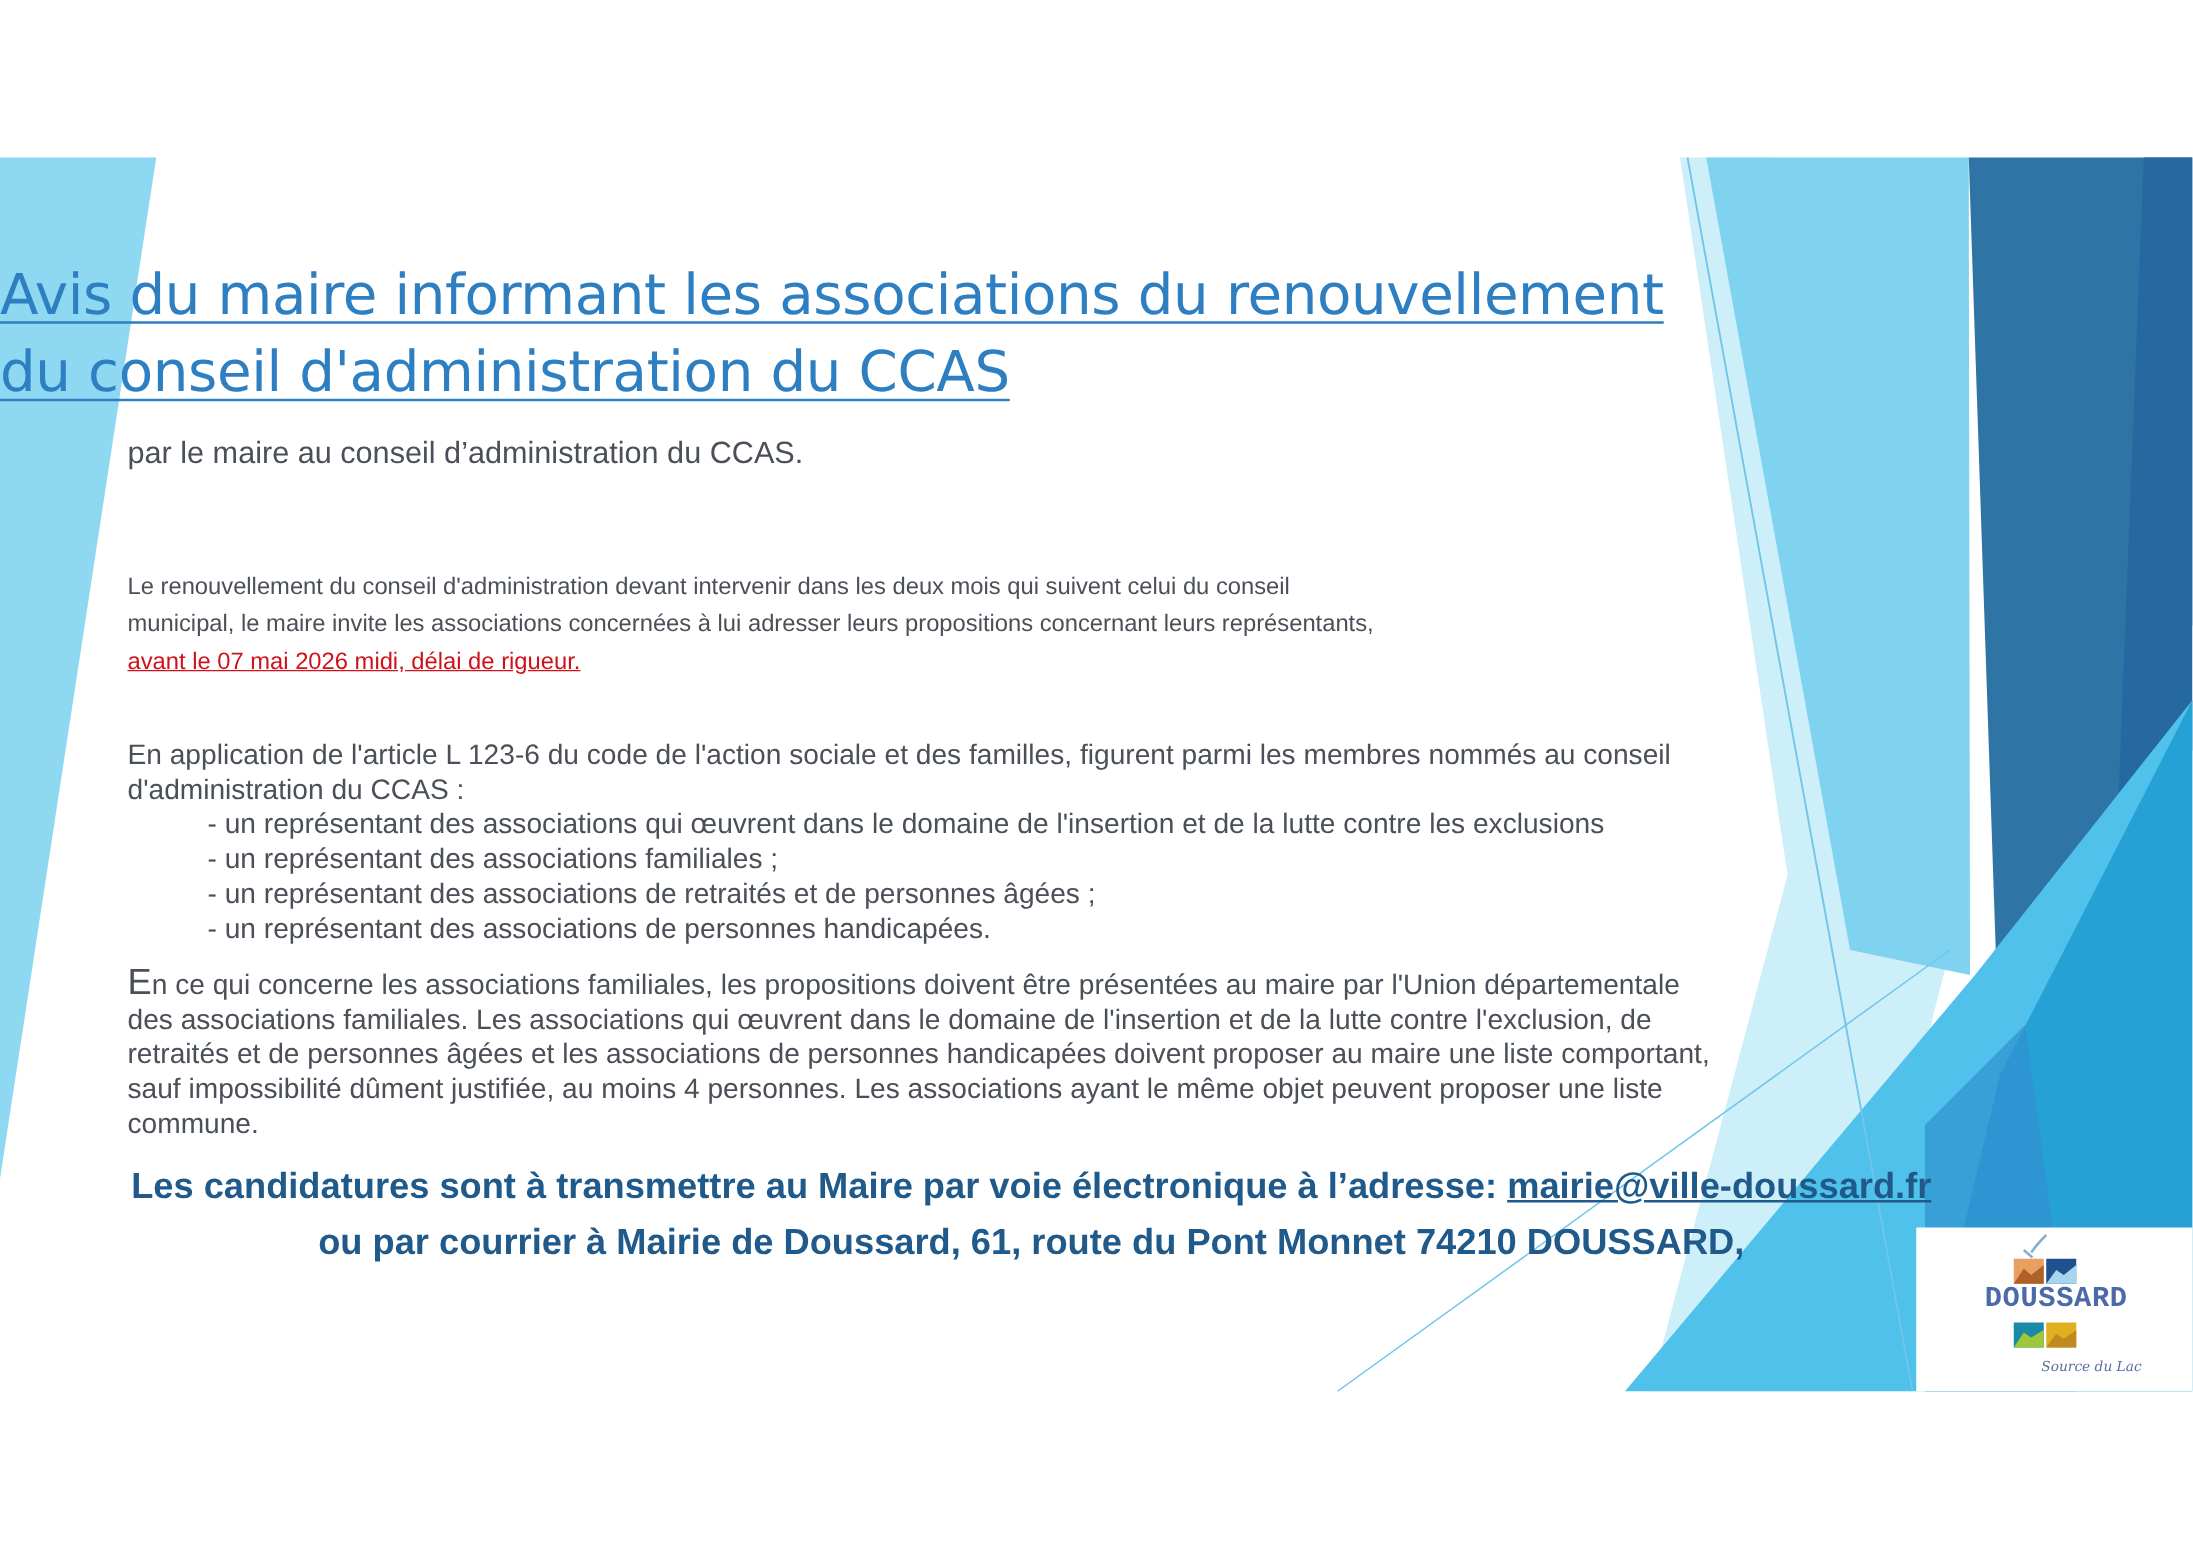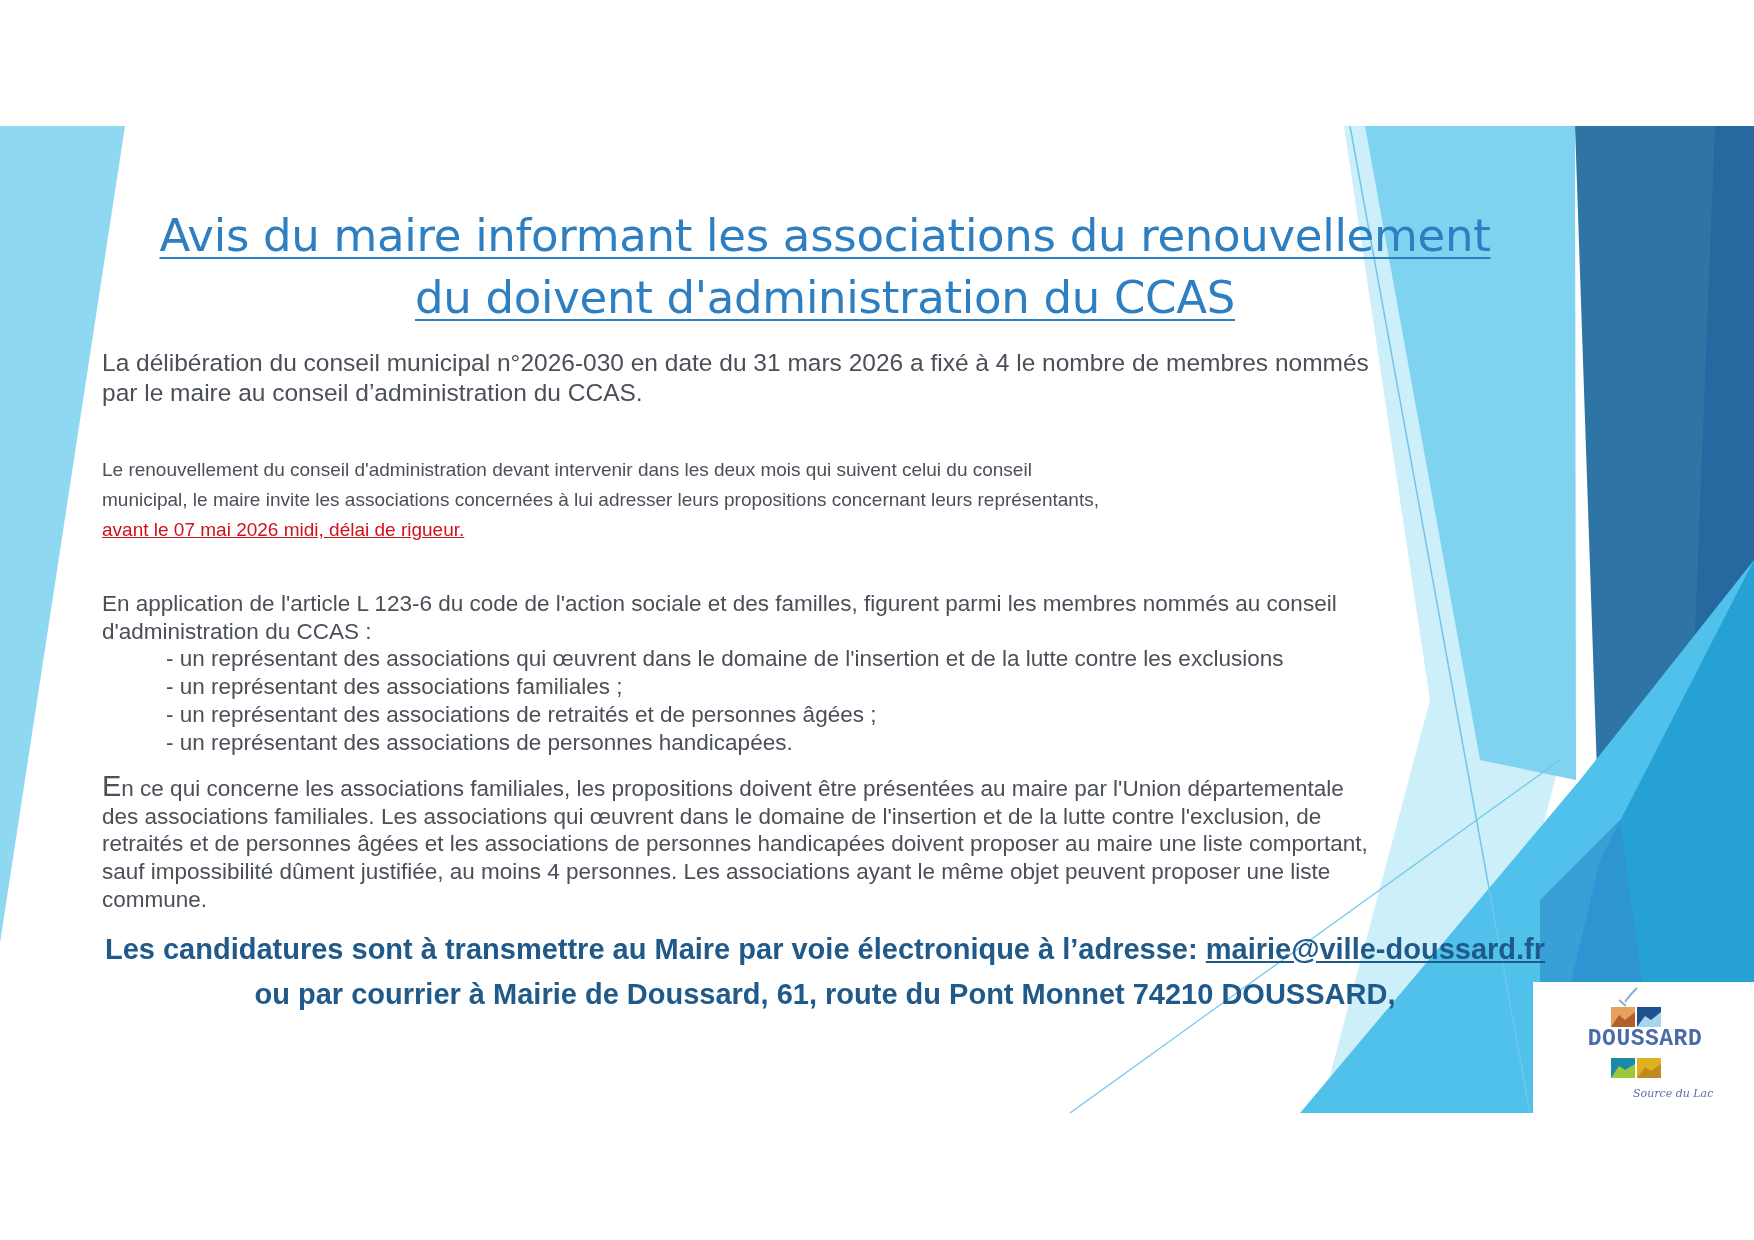--- a/index.html
+++ b/index.html
@@ -1,19 +1,19 @@
 <!DOCTYPE html>
 <html><head>
   <meta charset="utf-8">
   <style>
     html, body { margin: 0; padding: 0; background: #ffffff; }
     body { width: 1754px; height: 1240px; position: relative; overflow: hidden;
            font-family: "Liberation Sans", sans-serif; }
     .bg { position: absolute; left: 0; top: 0; width: 1754px; height: 1240px; }
-    .title { position: absolute; left: 0; top: 205px; width: 1650px; text-align: center;
+    .title { position: absolute; left: 0; top: 205px; width: 1650px; 
              font-family: "DejaVu Sans", sans-serif; font-size: 45px; line-height: 62px;
              color: #2e7fc1; letter-spacing: -0.3px; }
     .title span { text-decoration: underline; text-decoration-thickness: 2px; text-underline-offset: 6px; }
     .body-text { position: absolute; left: 102px; width: 1460px; color: #4a4f58;
                  font-family: "Liberation Sans", sans-serif; }
     .p1 { top: 348px; font-size: 24.5px; line-height: 30px; }
     .p2 { top: 455px; font-size: 19px; line-height: 30px; }
     .p3 { top: 590px; font-size: 22.5px; line-height: 27.7px; }
     .p4 { top: 773px; font-size: 22.5px; line-height: 27.7px; }
     .red { color: #d0101a; text-decoration: underline; }
@@ -45,25 +45,24 @@
   <polygon points="1715,126 1754,126 1754,600 1690,760" fill="#2668a0"></polygon>
   <polygon points="1300,1113 1580,780 1754,560 1754,1113" fill="#4fc1ea"></polygon>
   <polygon points="1600,860 1754,560 1754,1113 1540,1113" fill="#26a1d6"></polygon>
   <polygon points="1540,900 1620,820 1660,1113 1540,1113" fill="#3090cf" opacity="0.7"></polygon>
   <line x1="1350" y1="126" x2="1530" y2="1113" stroke="#6fc6ea" stroke-width="1.5"></line>
   <line x1="1070" y1="1113" x2="1560" y2="760" stroke="#6fc6ea" stroke-width="1.2"></line>
 </svg>
 
 <div class="title">
   <span>Avis du maire informant les associations du renouvellement</span><br>
-  <span>du doivent d'administration du CCAS</span>
+  <span>du conseil d'administration du CCAS</span>
 </div>
 
 <div class="body-text p1">
-  <div>La délibération du conseil municipal n°2026-030 en date du 31 mars 2026 a fixé à 4 le nombre de membres nommés</div>
   <div>par le maire au conseil d’administration du CCAS.</div>
 </div>
 
 <div class="body-text p2">
   <div>Le renouvellement du conseil d'administration devant intervenir dans les deux mois qui suivent celui du conseil</div>
   <div>municipal, le maire invite les associations concernées à lui adresser leurs propositions concernant leurs représentants,</div>
   <div class="red">avant le 07 mai 2026 midi, délai de rigueur.</div>
 </div>
 
 <div class="body-text p3">

